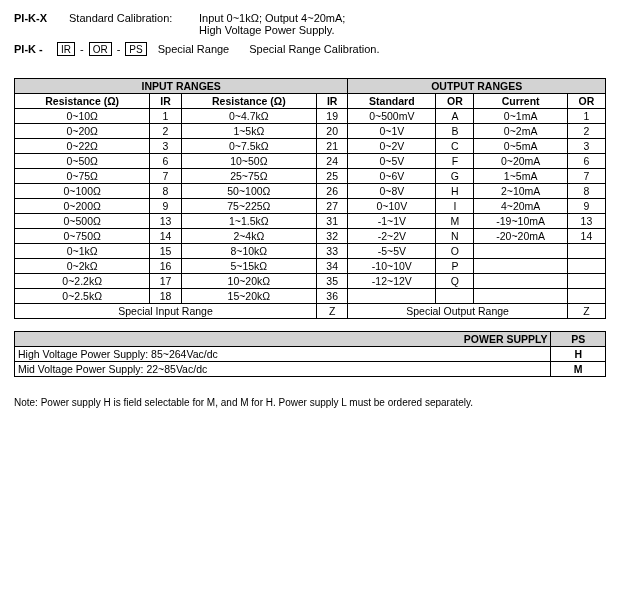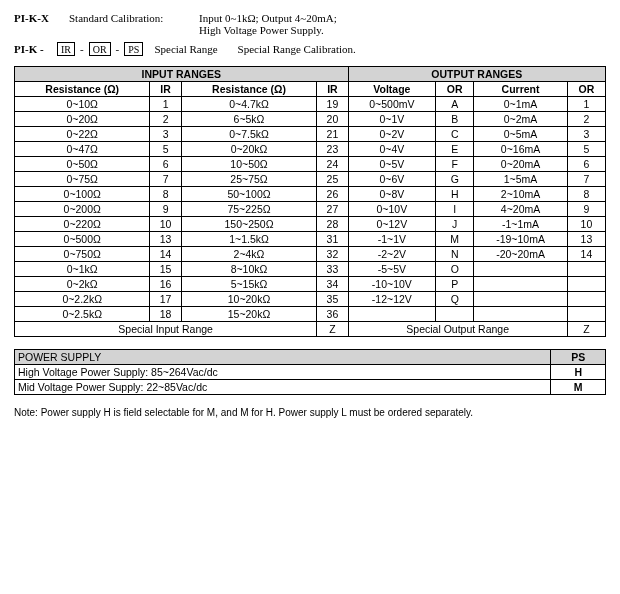--- a/index.html
+++ b/index.html
@@ -5,22 +5,21 @@
     * { margin: 0; padding: 0; box-sizing: border-box; }
     body {
       font-family: Arial, sans-serif;
       font-size: 11px;
       background: #fff;
       color: #000;
       padding: 12px 14px;
       width: 620px;
     }
     .header-section {
-      margin-bottom: 10px;
-      font-family: Liberation Serif, serif;
+      margin-bottom: 22px;
     }
     .header-row {
       display: flex;
       align-items: flex-start;
       margin-bottom: 6px;
     }
     .header-code {
       font-weight: bold;
       min-width: 55px;
     }
@@ -87,31 +86,31 @@
       width: 100%;
       font-size: 10.5px;
       margin-bottom: 6px;
     }
     .ps-table th, .ps-table td {
       border: 1px solid #000;
       padding: 1px 3px;
     }
     .ps-table .ps-header {
       background: #d3d3d3;
-      font-weight: normal;
-      text-align: left;
+      font-weight: bold;
+      text-align: right;
     }
     .ps-table .ps-code {
       text-align: center;
       font-weight: bold;
     }
 
     .note-text {
       font-size: 10px;
-      margin-top: 12px;
+      margin-top: 20px;
     }
   </style>
 </head>
 <body>
 
 
 
 
 <div class="header-section">
   <div class="header-row">
@@ -139,68 +138,58 @@
   <thead>
     <tr>
       <th colspan="4" class="section-header">INPUT RANGES</th>
       <th colspan="4" class="section-header">OUTPUT RANGES</th>
     </tr>
     <tr>
       <th class="col-header">Resistance (Ω)</th>
       <th class="col-header">IR</th>
       <th class="col-header">Resistance (Ω)</th>
       <th class="col-header">IR</th>
-      <th class="col-header">Voltage</th>
+      <th class="col-header">Standard</th>
       <th class="col-header">OR</th>
       <th class="col-header">Current</th>
       <th class="col-header">OR</th>
     </tr>
   </thead>
   <tbody id="ranges-tbody">
   <tr>
         <td>0~10Ω</td>
         <td>1</td>
         <td>0~4.7kΩ</td>
         <td>19</td>
         <td>0~500mV</td>
         <td>A</td>
         <td>0~1mA</td>
         <td>1</td>
       </tr>
       <tr>
         <td>0~20Ω</td>
         <td>2</td>
-        <td>6~5kΩ</td>
+        <td>1~5kΩ</td>
         <td>20</td>
         <td>0~1V</td>
         <td>B</td>
         <td>0~2mA</td>
         <td>2</td>
       </tr>
       <tr>
         <td>0~22Ω</td>
         <td>3</td>
         <td>0~7.5kΩ</td>
         <td>21</td>
         <td>0~2V</td>
         <td>C</td>
         <td>0~5mA</td>
         <td>3</td>
       </tr>
       <tr>
-        <td>0~47Ω</td>
-        <td>5</td>
-        <td>0~20kΩ</td>
-        <td>23</td>
-        <td>0~4V</td>
-        <td>E</td>
-        <td>0~16mA</td>
-        <td>5</td>
-      </tr>
-      <tr>
         <td>0~50Ω</td>
         <td>6</td>
         <td>10~50Ω</td>
         <td>24</td>
         <td>0~5V</td>
         <td>F</td>
         <td>0~20mA</td>
         <td>6</td>
       </tr>
       <tr>
@@ -225,30 +214,20 @@
       </tr>
       <tr>
         <td>0~200Ω</td>
         <td>9</td>
         <td>75~225Ω</td>
         <td>27</td>
         <td>0~10V</td>
         <td>I</td>
         <td>4~20mA</td>
         <td>9</td>
-      </tr>
-      <tr>
-        <td>0~220Ω</td>
-        <td>10</td>
-        <td>150~250Ω</td>
-        <td>28</td>
-        <td>0~12V</td>
-        <td>J</td>
-        <td>-1~1mA</td>
-        <td>10</td>
       </tr>
       <tr>
         <td>0~500Ω</td>
         <td>13</td>
         <td>1~1.5kΩ</td>
         <td>31</td>
         <td>-1~1V</td>
         <td>M</td>
         <td>-19~10mA</td>
         <td>13</td>

